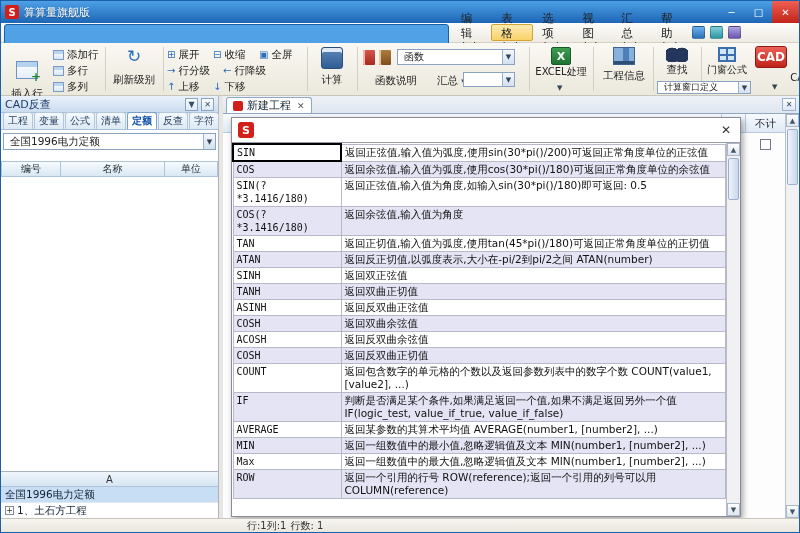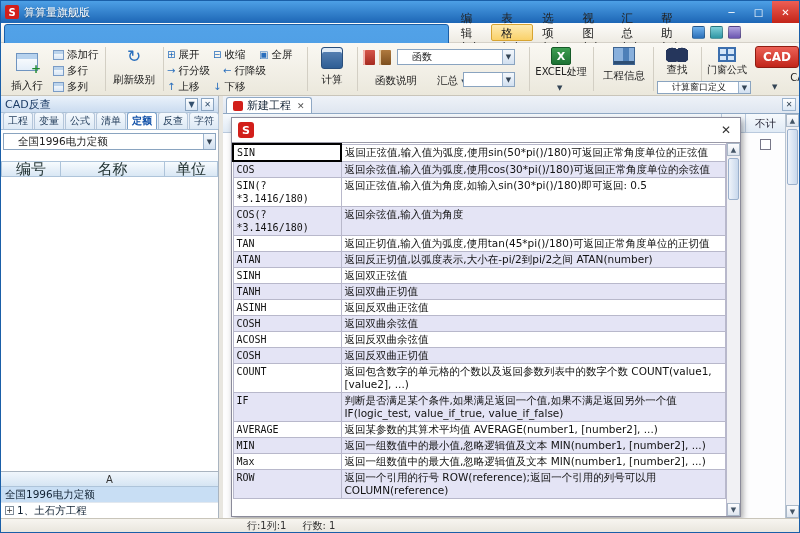--- a/index.html
+++ b/index.html
@@ -39,36 +39,36 @@
   .excel-icn{width:20px;height:18px;background:linear-gradient(#3e9e52,#1d7233);color:#fff;font-weight:bold;font-size:11px;display:flex;align-items:center;justify-content:center;border-radius:2px;border:1px solid #155a27;}
   .bld-icn{width:22px;height:18px;background:linear-gradient(90deg,#89b0dc 0 9px,#4d7fb8 9px 15px,#89b0dc 15px);border:1px solid #3c6391;box-shadow:inset 0 -3px 0 #2e4f75;}
   .bino-icn{width:22px;height:15px;background:
      radial-gradient(circle at 28% 55%,#25365c 42%,transparent 44%),
      radial-gradient(circle at 72% 55%,#25365c 42%,transparent 44%),
      linear-gradient(transparent 40%,transparent);}
   .win-icn{width:18px;height:15px;border:2px solid #3c6fae;background:
      linear-gradient(#3c6fae,#3c6fae) 50% 0/2px 100% no-repeat,
      linear-gradient(#3c6fae,#3c6fae) 0 50%/100% 2px no-repeat,#d3e5f8;}
   .cad-btn{position:absolute;display:flex;align-items:center;justify-content:center;background:linear-gradient(#ec6156,#c1251a);color:#fff;font-weight:bold;font-size:12px;border:1px solid #8f1c12;border-radius:3px;}
-  .combo{position:absolute;background:#fff;border:1px solid #8aa4c0;display:flex;align-items:center;font-size:10px;padding-left:14px;color:#222;}
+  .combo{position:absolute;background:#fff;border:1px solid #8aa4c0;display:flex;align-items:center;font-size:10px;padding-left:6px;color:#222;}
   .combo .arrow{margin-left:auto;align-self:stretch;width:12px;background:linear-gradient(#f4f8fc,#d2e0f0);border-left:1px solid #9ab2cc;display:flex;align-items:center;justify-content:center;font-size:7px;color:#345;}
   .tinylabel{position:absolute;font-size:10.5px;color:#222;padding-left:12px;}
   .dd{font-size:7px;color:#345;}
 
   
   .left-panel{position:absolute;left:0;top:95px;width:218px;bottom:14px;background:#fff;border-right:1px solid #a9b4c0;}
   .lp-header{position:absolute;left:0;top:0;right:0;height:17px;background:linear-gradient(#eaf2fb,#cbdcf0);border-bottom:1px solid #a9c0d8;display:flex;align-items:center;font-size:11px;color:#1c3c66;padding:0 4px;}
   .lp-hbtn{width:13px;height:13px;border:1px solid #8aa4c0;background:linear-gradient(#fff,#dce8f5);font-size:8px;display:flex;align-items:center;justify-content:center;color:#33506e;margin-left:3px;}
   .lp-hsp{margin-left:auto;display:flex;}
   .lp-tabs{position:absolute;left:0;top:17px;right:0;height:17px;background:#e8eef7;border-bottom:1px solid #a9c0d8;display:flex;align-items:flex-end;padding:0 2px;}
   .lp-tab{font-size:10px;color:#27415f;padding:1px 4px 1px;border:1px solid #b4c6da;border-bottom:none;border-radius:3px 3px 0 0;background:linear-gradient(#f5f9fd,#dde9f5);margin-right:1px;white-space:nowrap;}
   .lp-tab.active{background:#fff;color:#0f4fa8;font-weight:bold;border-color:#7aa0c8;}
   .lp-combo{position:absolute;left:2px;top:37px;right:2px;height:17px;}
   .lp-thead{position:absolute;left:0;top:65px;right:0;height:16px;display:flex;}
-  .lp-th{background:linear-gradient(#f7fbfe,#d9e7f4);border:1px solid #aec4da;border-left:none;font-size:15px;color:#233;display:flex;align-items:center;justify-content:center;}
+  .lp-th{background:linear-gradient(#f7fbfe,#d9e7f4);border:1px solid #aec4da;border-left:none;font-size:10px;color:#233;display:flex;align-items:center;justify-content:center;}
   .lp-th:first-child{border-left:1px solid #aec4da;}
   .lp-list{position:absolute;left:0;top:81px;right:0;bottom:48px;background:#fff;}
   .lp-tree{position:absolute;left:0;right:0;bottom:0;height:47px;border-top:1px solid #a9b4c0;font-size:10.5px;}
   .tree-colhead{height:15px;background:linear-gradient(#f0f6fc,#d6e5f3);border-bottom:1px solid #aec4da;display:flex;align-items:center;justify-content:center;font-size:10px;color:#333;}
   .tree-row{height:16px;display:flex;align-items:center;padding-left:4px;border-bottom:1px solid #e2e8ef;color:#123;}
   .tree-row.selected{background:#c8def4;}
   .tree-expander{width:9px;height:9px;border:1px solid #7f8c99;background:#fff;font-size:8px;line-height:7px;text-align:center;color:#333;margin-right:3px;flex:0 0 auto;}
 
   .main{position:absolute;left:222px;top:95px;right:0;bottom:14px;background:#4c1d95;}
   .splitter{position:absolute;left:218px;top:95px;width:4px;bottom:14px;background:#e8e6e0;}
@@ -96,21 +96,21 @@
   .dlg-scroll{position:absolute;right:0;top:25px;bottom:0;width:14px;background:#f1f1f4;border-left:1px solid #b8b8cb;}
   .sb-arrow{position:absolute;left:0;right:0;height:13px;display:flex;align-items:center;justify-content:center;font-size:7px;color:#456;background:linear-gradient(#fdfdfe,#dfe6ef);border:1px solid #aab8c8;}
   .sb-up{top:0;} .sb-down{bottom:0;}
   .sb-thumb{position:absolute;left:1px;right:1px;top:15px;height:42px;background:linear-gradient(90deg,#eef3fa,#c8d8ec);border:1px solid #9ab0cc;border-radius:2px;}
   .main-vscroll{position:absolute;right:0;top:18px;bottom:0;width:14px;background:#f1f1f4;border-left:1px solid #b8c4d2;}
   .main-vscroll .sb-thumb{top:15px;height:56px;}
 
   
   .statusbar{position:absolute;left:0;right:0;bottom:0;height:14px;background:linear-gradient(#f7f5f0,#e9e6de);border-top:1px solid #c9c5ba;display:flex;align-items:center;font-size:10px;color:#333;}
   .statusbar .s1{margin-left:246px;}
-  .statusbar .s2{margin-left:16px;}
+  .statusbar .s2{margin-left:4px;}
 </style>
 </head>
 <body>
 
 <div class="app">
 
   <div class="titlebar">
     <div class="app-logo">S</div>
     <span class="title-text">算算量旗舰版</span>
     <div class="win-btns">
@@ -130,21 +130,21 @@
     <div class="menu-item">帮助(H)</div>
     <div class="menu-icons">
       <span class="mi" style="background:linear-gradient(#6fb1ec,#2b6fb8);"></span>
       <span class="mi" style="background:linear-gradient(#7fd0d8,#2f96a4);"></span>
       <span class="mi" style="background:linear-gradient(#b2a4e0,#6a55b0);"></span>
     </div>
   </div>
 
   <div class="ribbon">
 
-    <div class="rbig" style="left:4px;top:8px;width:44px;height:44px;">
+    <div class="rbig" style="left:4px;top:16px;width:44px;height:44px;">
       <span class="big-grid"></span>
       <span>插入行</span>
     </div>
     <div class="rsm" style="left:52px;top:4px;">
       <span class="g-icn"></span>
       <span>添加行</span>
     </div>
     <div class="rsm" style="left:52px;top:20px;">
       <span class="g-icn"></span>
       <span>多行</span>
@@ -243,21 +243,21 @@
     <div class="rbig" style="left:702px;top:2px;width:48px;height:34px;">
       <span class="win-icn"></span>
       <span style="font-size:10px;">门窗公式</span>
     </div>
 
     <div class="combo" style="left:656px;top:38px;width:94px;height:13px;font-size:9px;">
       <span>计算窗口定义</span>
       <span class="arrow">▼</span>
     </div>
 
-    <div class="cad-btn" style="left:754px;top:3px;width:44px;height:22px;">CAD</div>
+    <div class="cad-btn" style="left:754px;top:3px;width:32px;height:22px;">CAD</div>
     <div class="tinylabel" style="left:776px;top:28px;width:46px;text-align:center;font-size:10px;">CAD功能</div>
     <div class="dd" style="position:absolute;left:771px;top:40px;">▼</div>
   </div>
 
   <div class="left-panel">
     <div class="lp-header">
       <span>CAD反查</span>
       <span class="lp-hsp">
         <span class="lp-hbtn">▼</span>
         <span class="lp-hbtn">✕</span>
@@ -316,21 +316,21 @@
       <div class="dialog">
         <div class="dlg-title">
           <span class="dlg-logo">S</span>
           <span class="dlg-close">✕</span>
         </div>
         <div class="dlg-body">
           <table class="fn">
             <tbody>
                 <tr>
                   <td class="fn-name sel">SIN</td>
-                  <td class="fn-desc">返回正弦值,输入值为弧度,使用sin(50*pi()/180)可返回正常角度单位的正弦值</td>
+                  <td class="fn-desc">返回正弦值,输入值为弧度,使用sin(30*pi()/200)可返回正常角度单位的正弦值</td>
                 </tr>
                 <tr>
                   <td class="fn-name">COS</td>
                   <td class="fn-desc">返回余弦值,输入值为弧度,使用cos(30*pi()/180)可返回正常角度单位的余弦值</td>
                 </tr>
                 <tr>
                   <td class="fn-name">SIN(?*3.1416/180)</td>
                   <td class="fn-desc">返回正弦值,输入值为角度,如输入sin(30*pi()/180)即可返回: 0.5</td>
                 </tr>
                 <tr>

